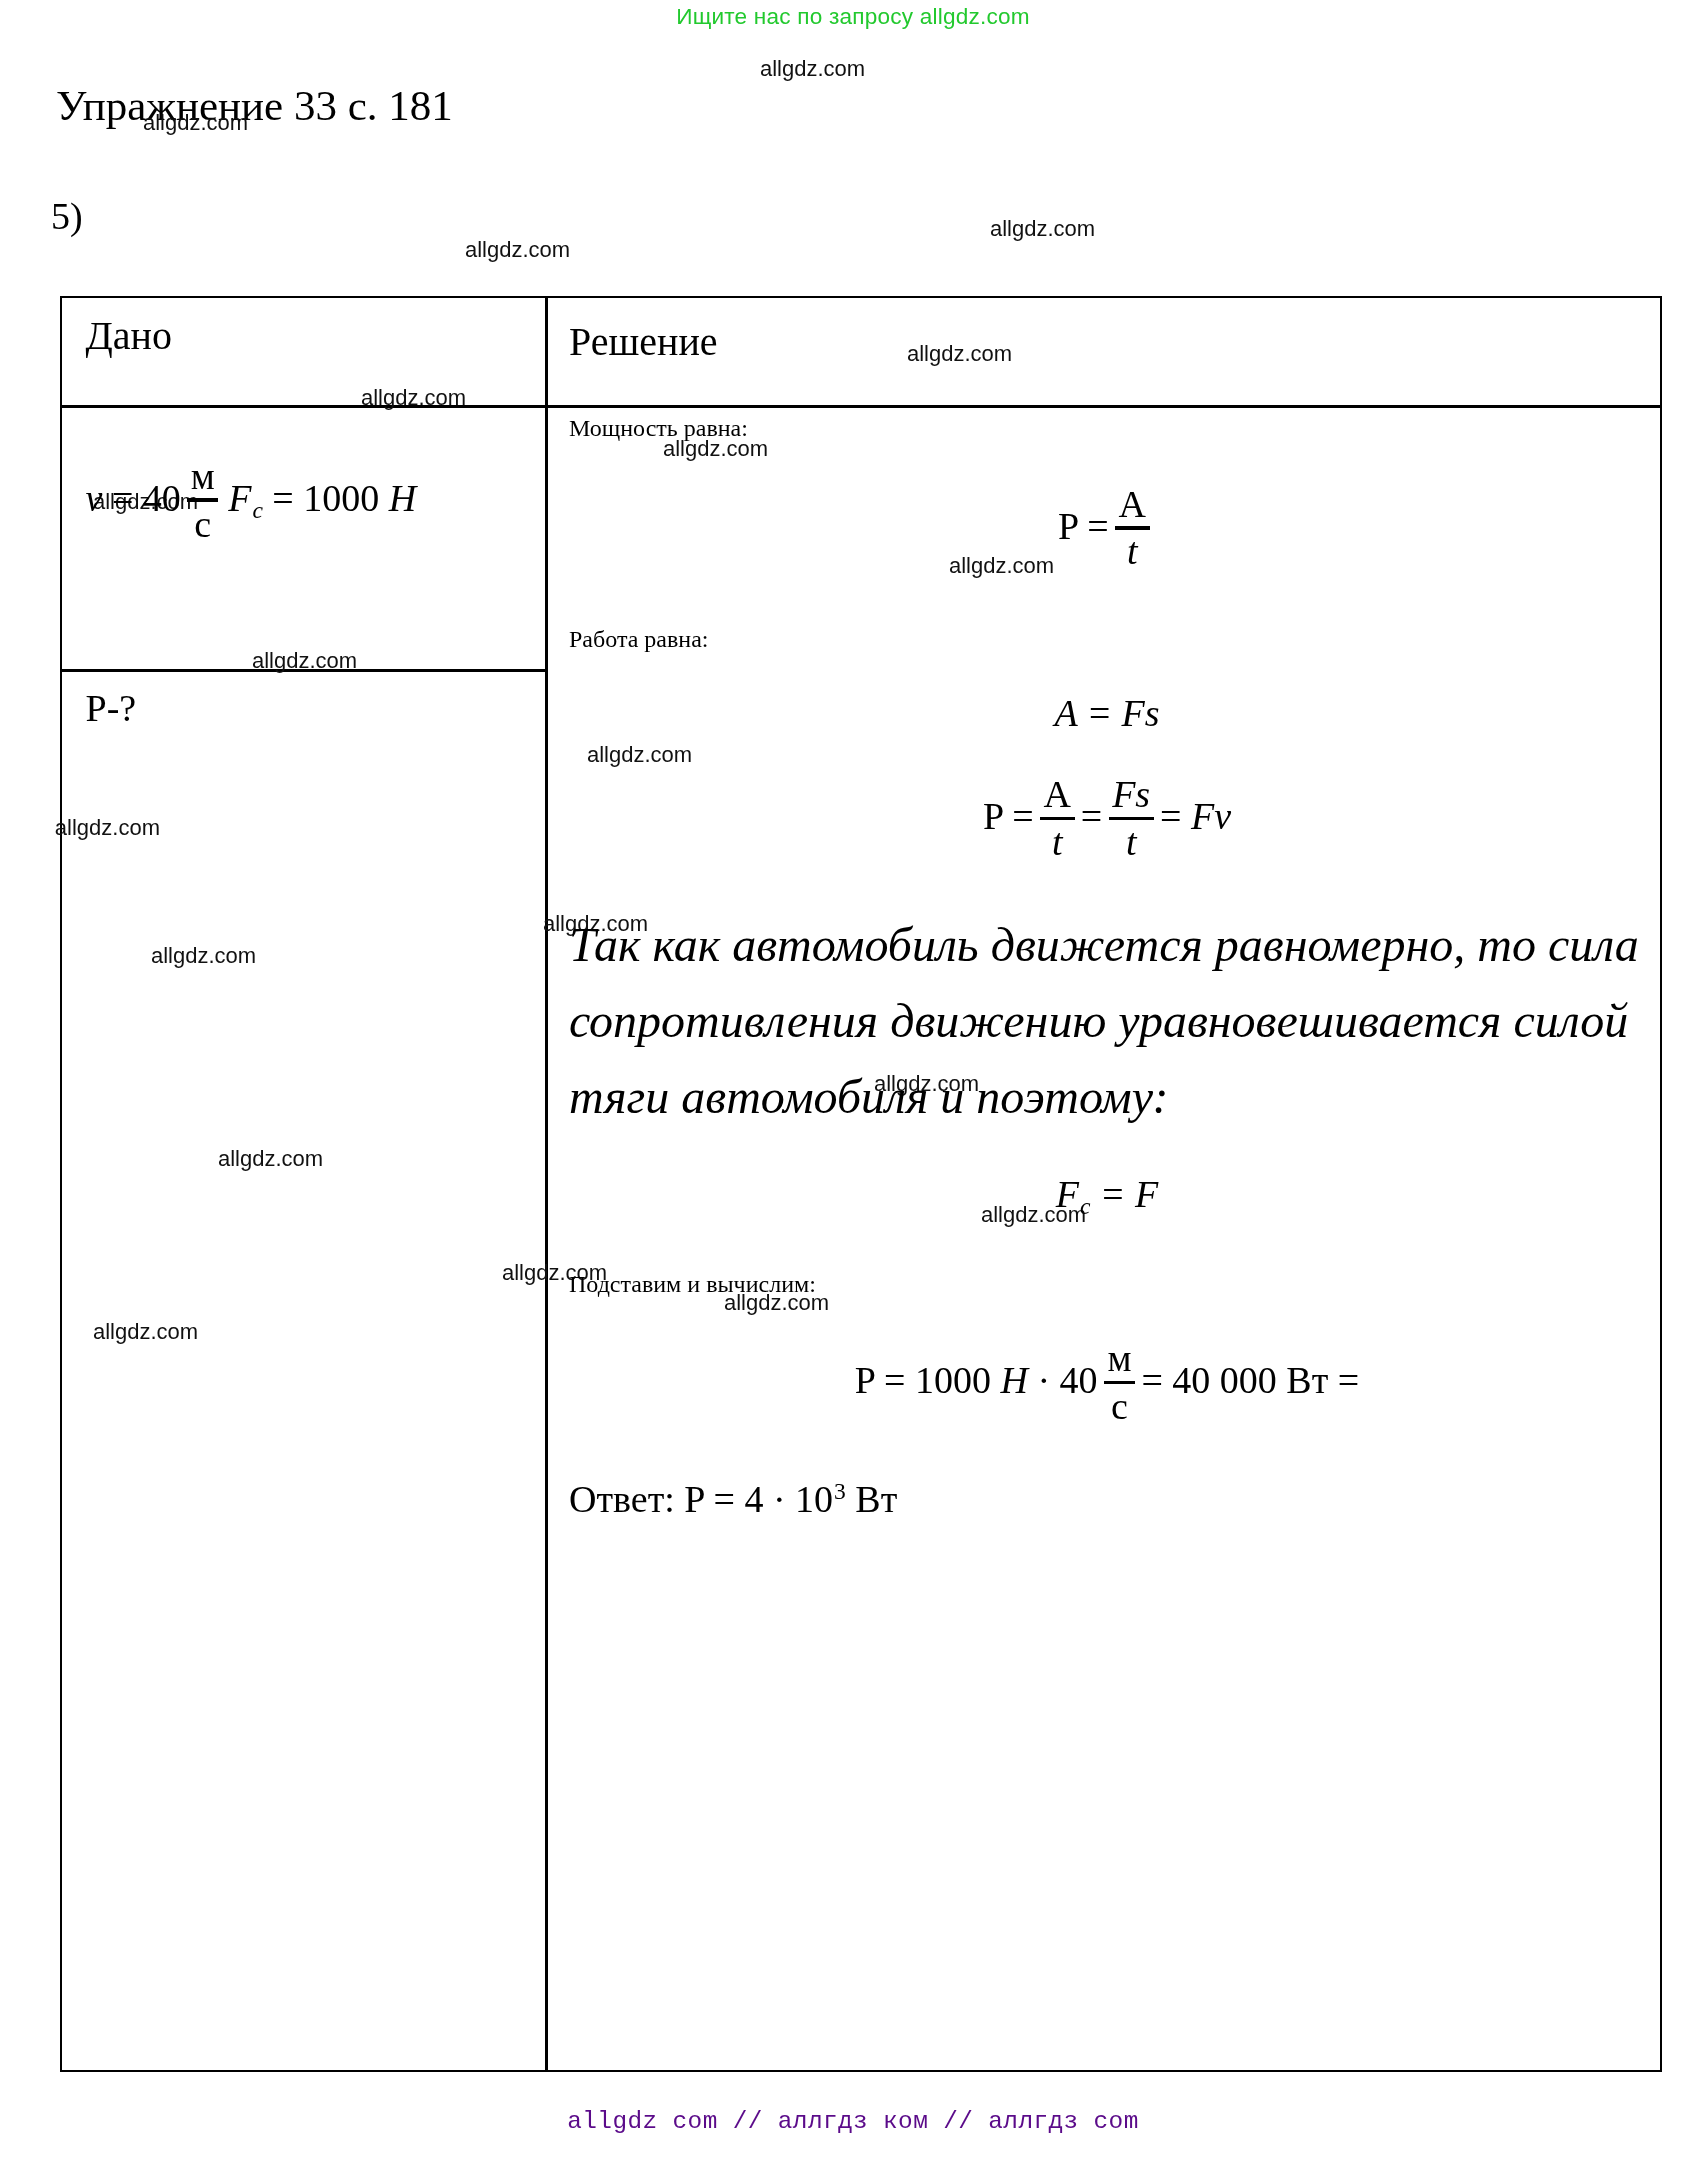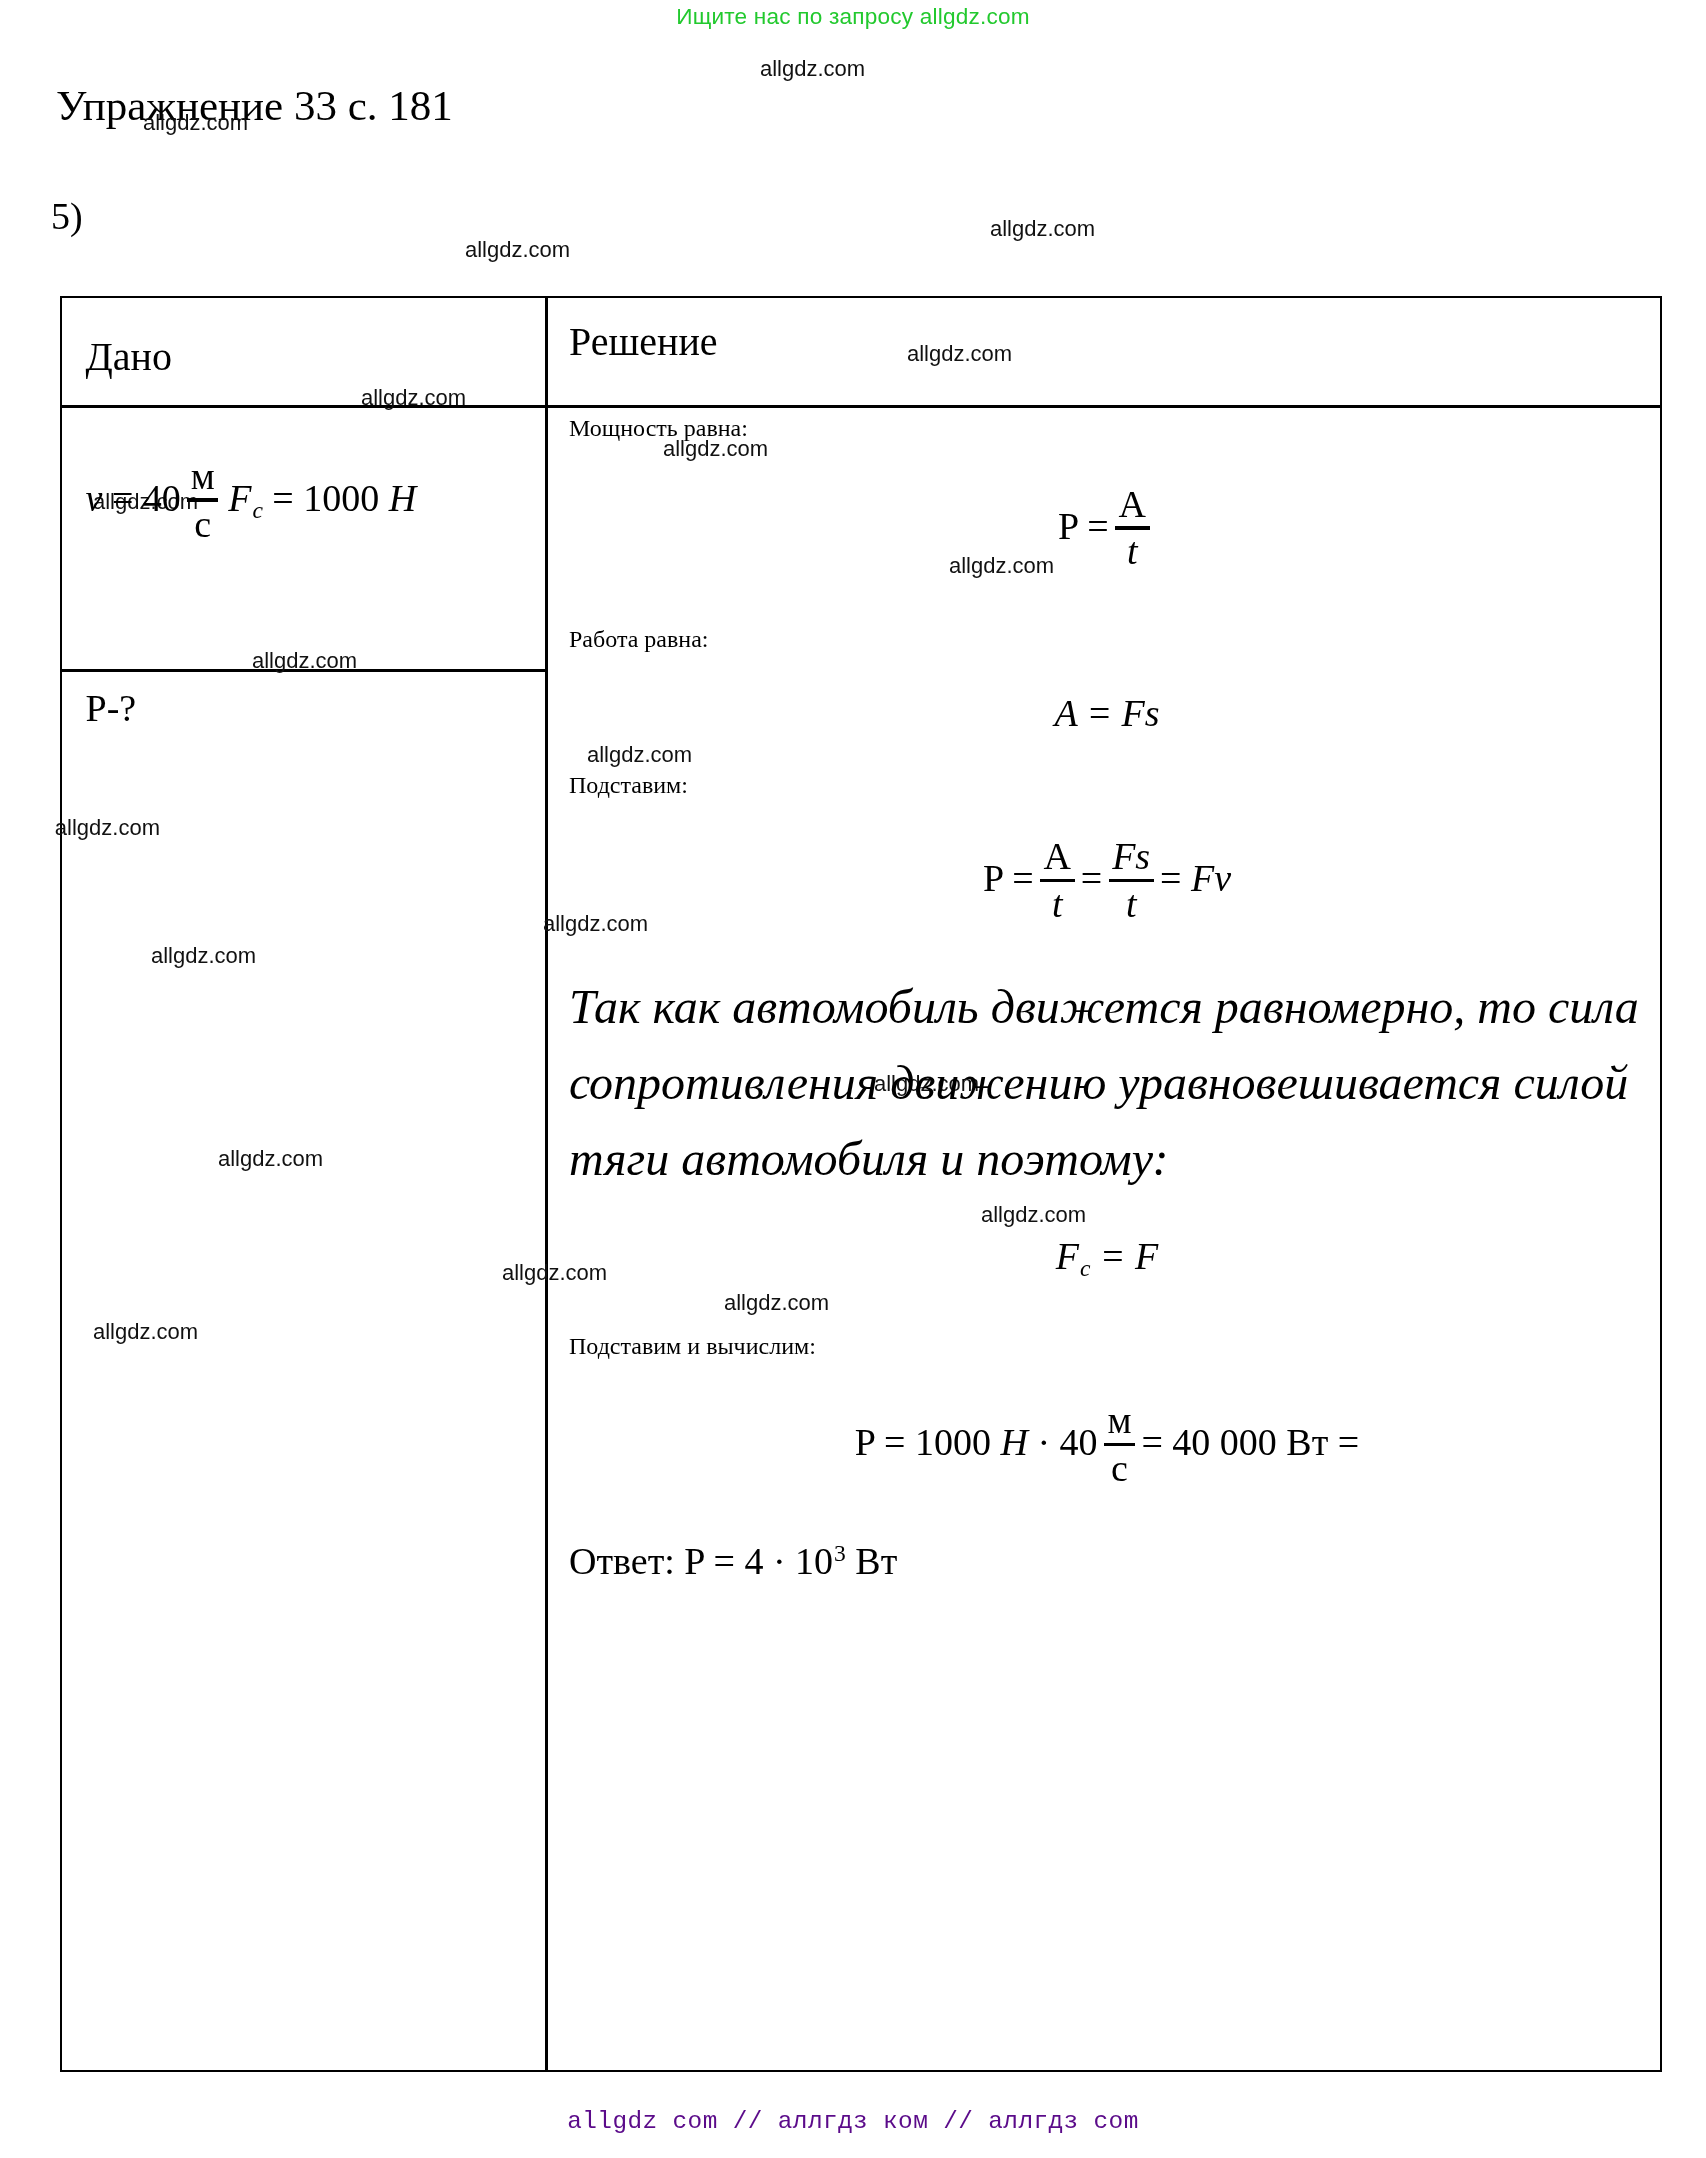--- a/index.html
+++ b/index.html
@@ -89,21 +89,21 @@
     width: 483px;
     height: 2.7px;
     background: #000000;
   }
 
   .cell-head {
     position: absolute;
     font-size: 40px;
     line-height: 1;
   }
-  .head-given  { left: 23.5px;  top: 39px; }
+  .head-given  { left: 23.5px;  top: 18px; }
   .head-sol    { left: 507px; top: 23.5px; }
 
   
   .given-body {
     position: absolute;
     left: 23.5px;
     top: 113px;
     width: 452px;
   }
   .given-unknown {
@@ -262,21 +262,20 @@
           </span>
       </span>
     </div>
 
     <div class="sol-line" style="margin-top:54px;">Работа равна:</div>
 
     <div class="center" style="margin-top:40px;">
       <span class="math mi">A = Fs</span>
     </div>
 
-    <div class="sol-line" style="margin-top:38px;">Подставим:</div>
 
     <div class="center" style="margin-top:42px;">
       <span class="math">
         <span class="mup">P =</span><span class="frac">
             <span class="num mup">A</span>
             <span class="bar"></span>
             <span class="den mi">t</span>
           </span><span class="mup">=</span><span class="frac">
             <span class="num mi">Fs</span>
             <span class="bar"></span>

